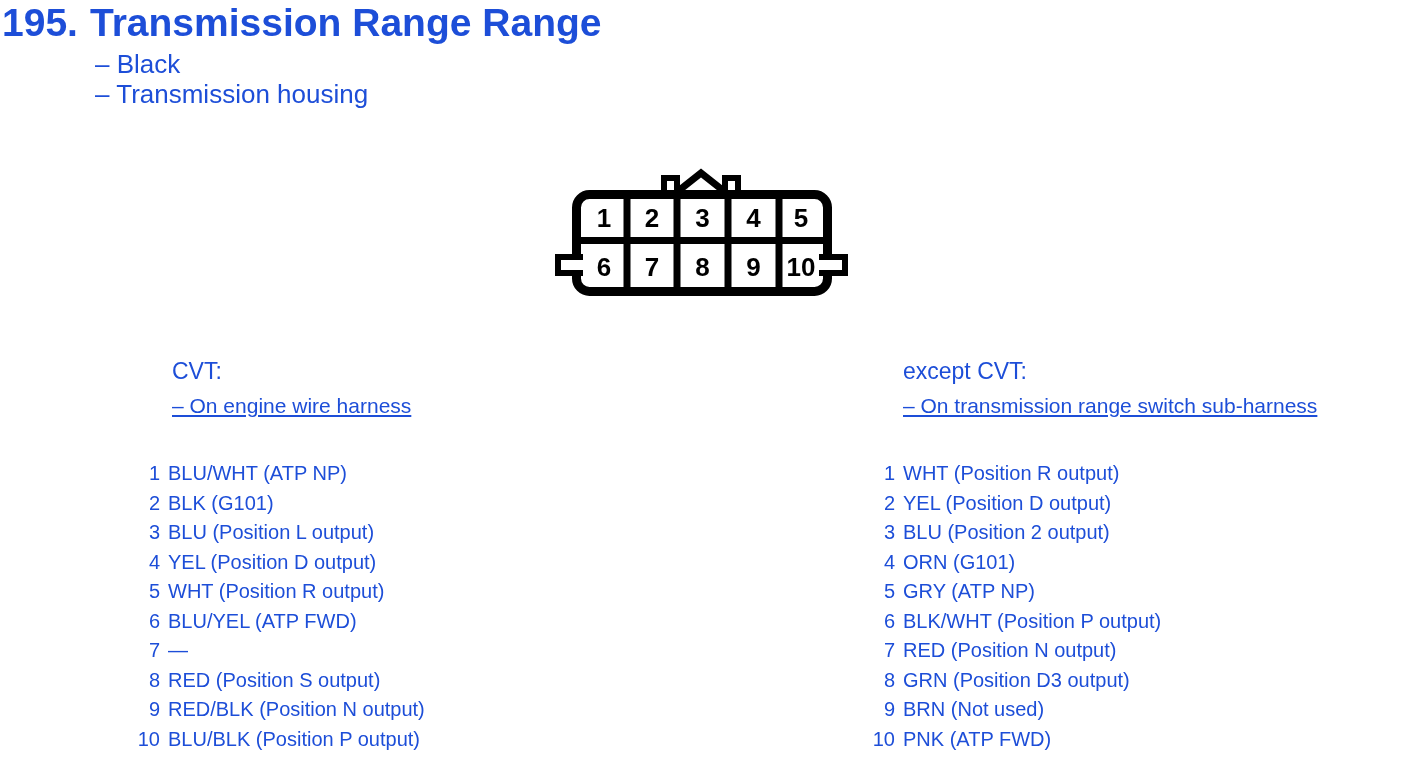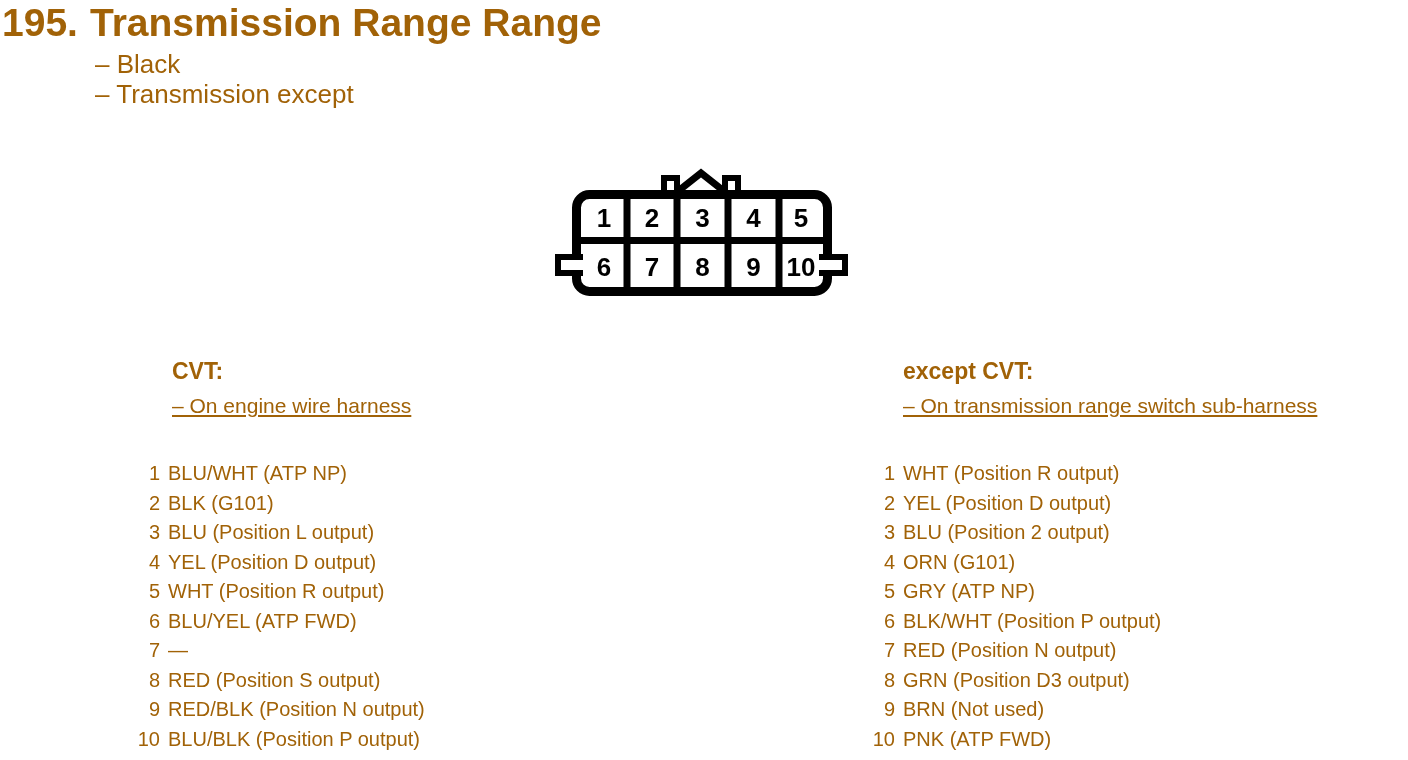--- a/index.html
+++ b/index.html
@@ -2,21 +2,21 @@
 <html><head>
 <meta charset="utf-8">
 <style>
   * { margin: 0; padding: 0; box-sizing: border-box; }
   html, body { background: #ffffff; }
   .page {
     position: relative;
     width: 1344px;
     height: 760px;
     background: #ffffff;
-    color: #a16207;
+    color: #1d4ed8;
     font-family: "Liberation Sans", sans-serif;
     overflow: hidden;
   }
   .title-row {
     position: absolute;
     left: 2px;
     top: 3px;
     display: flex;
     font-weight: bold;
     font-size: 39px;
@@ -46,21 +46,21 @@
     font-size: 26px;
   }
   .section {
     position: absolute;
     top: 357px;
     white-space: nowrap;
   }
   .section.left { left: 172px; }
   .section.right { left: 903px; }
   .section-heading {
-    font-weight: bold;
+    font-weight: normal;
     font-size: 23px;
     line-height: 28px;
     margin-bottom: 7px;
   }
   .section-subheading {
     font-size: 21px;
     line-height: 28px;
     text-decoration: underline;
   }
   .pinlist {
@@ -85,21 +85,21 @@
 
 <div class="page">
 
   <div class="title-row">
     <span class="title-num">195.</span>
     <span>Transmission Range Range</span>
   </div>
 
   <div class="header-bullets">
     <div>– Black</div>
-    <div>– Transmission except</div>
+    <div>– Transmission housing</div>
   </div>
 
   <div class="connector-wrap">
     <svg viewBox="0 0 302 137">
 
       <rect x="26.5" y="29.5" width="251" height="97" rx="13" fill="#ffffff" stroke="#000000" stroke-width="9"></rect>
 
       <path d="M 33 92 L 8 92 L 8 108 L 33 108" fill="#ffffff" stroke="#000000" stroke-width="6"></path>
       <path d="M 269 92 L 295 92 L 295 108 L 269 108" fill="#ffffff" stroke="#000000" stroke-width="6"></path>
 

